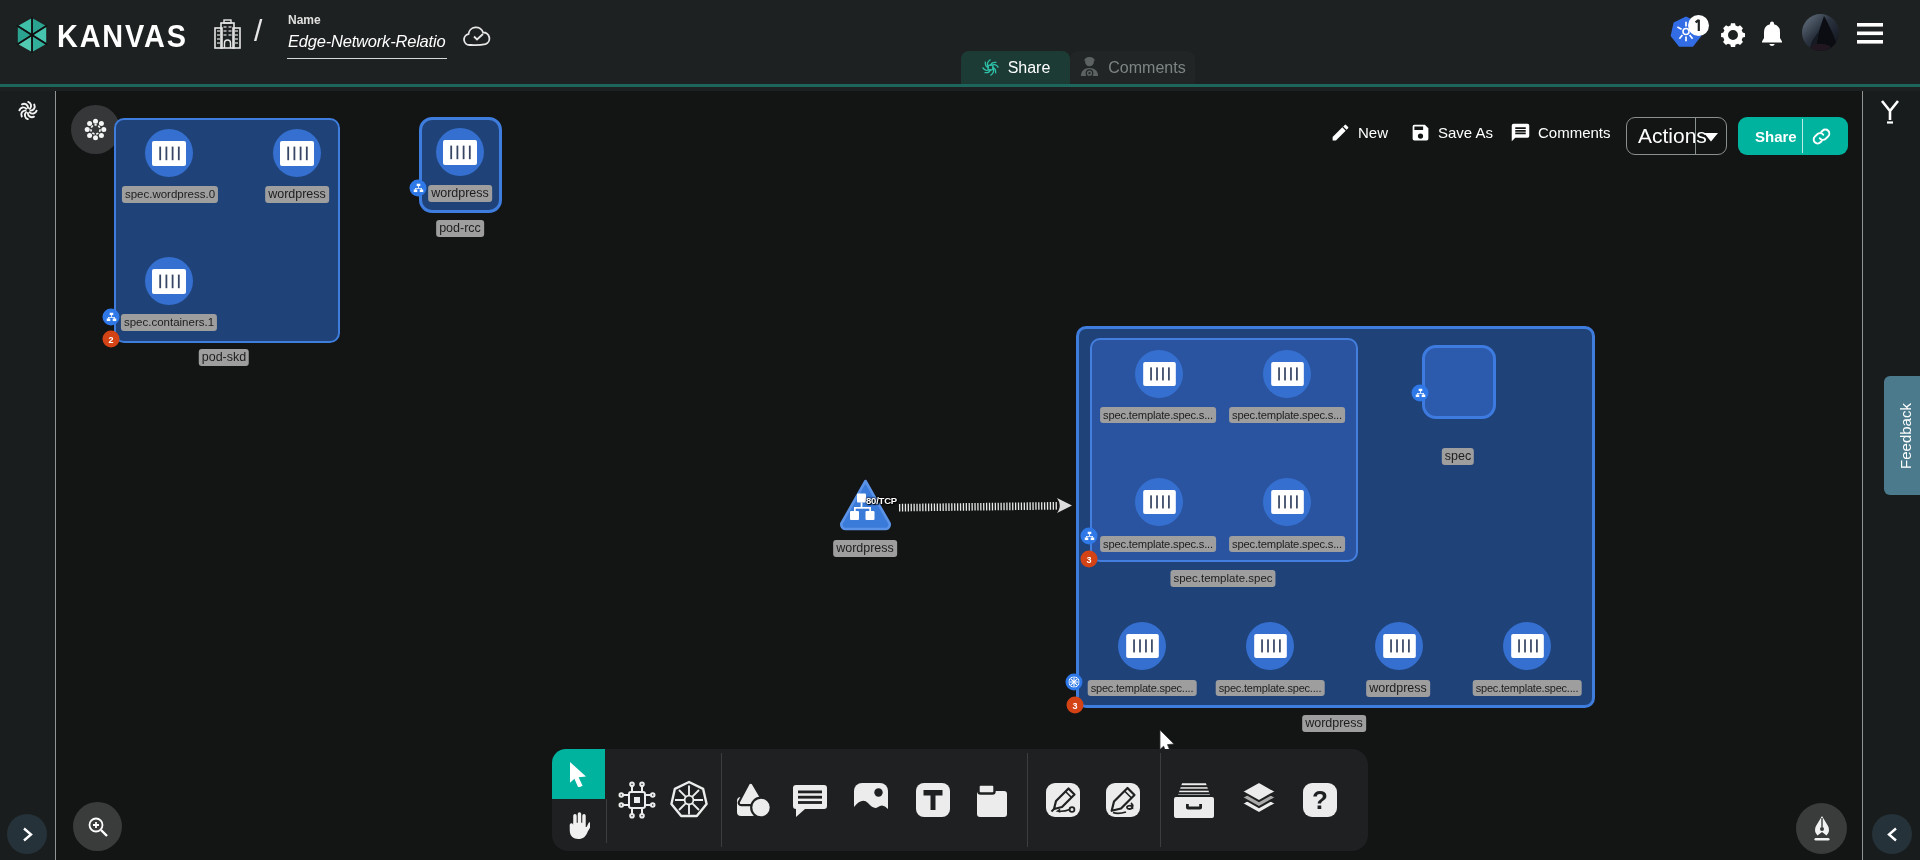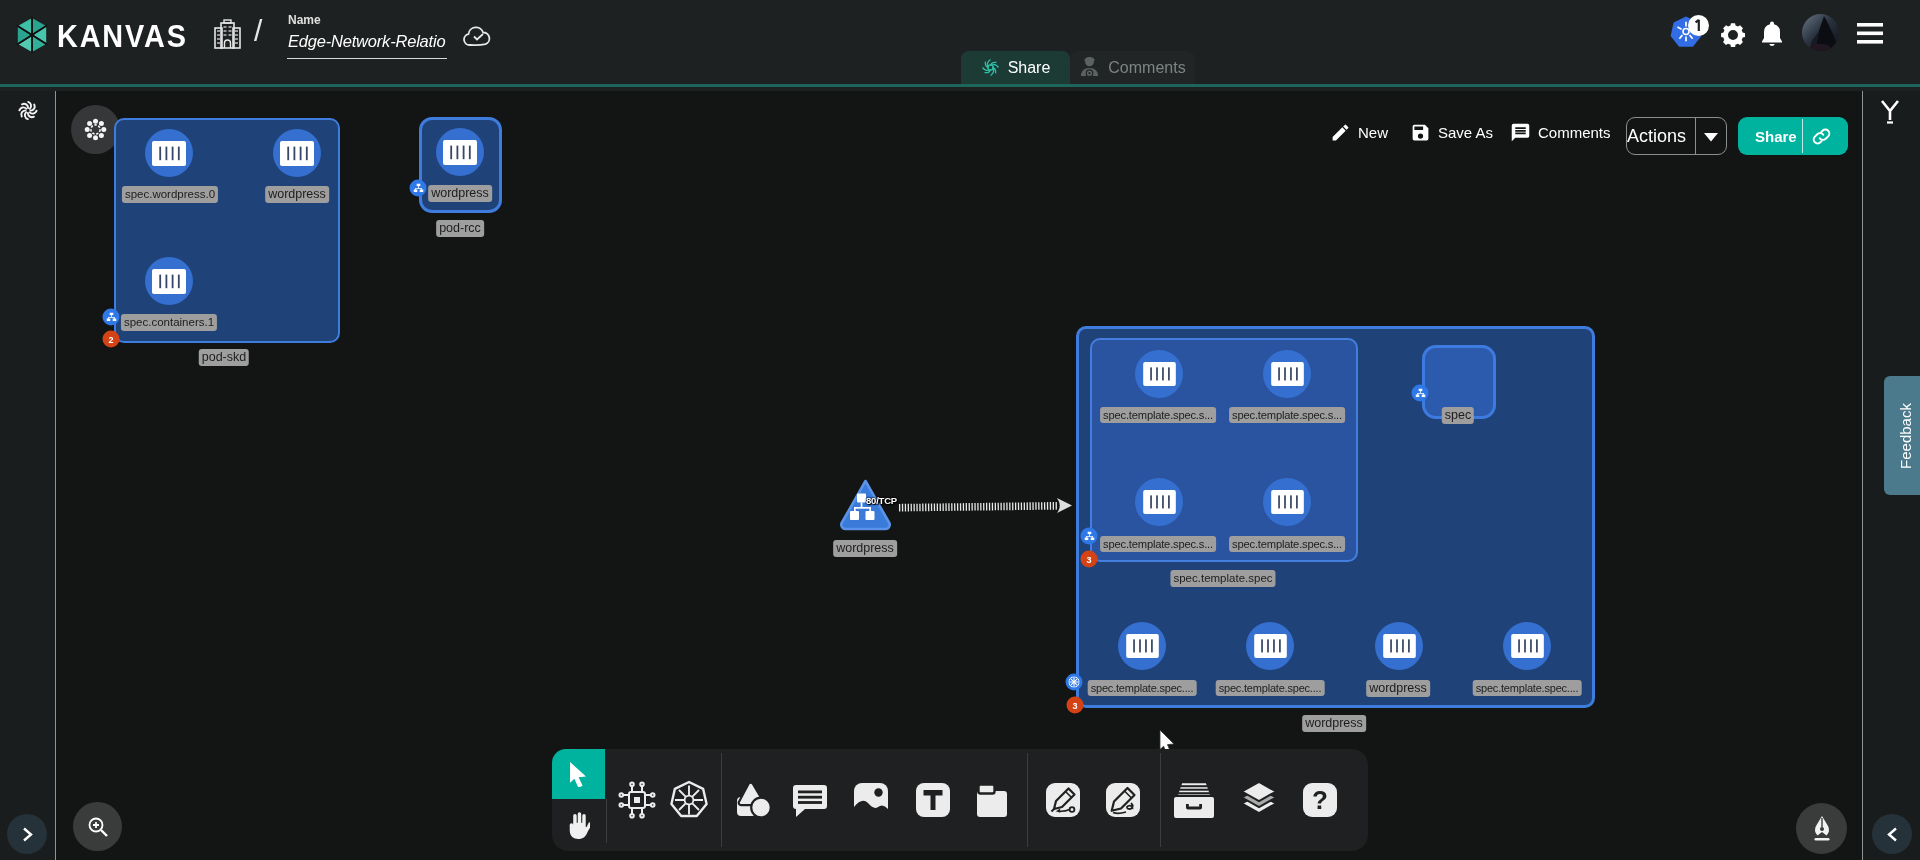--- a/index.html
+++ b/index.html
@@ -272,21 +272,21 @@
   <div class="nlabel f115" style="left:1223px;top:570px">spec.template.spec</div>
 
   <div class="badge blue" style="left:1420px;top:393px">
       <svg width="10" height="9" viewBox="0 0 10 9" fill="#fff">
         <rect x="3.2" y="0" width="3.6" height="2.6"></rect>
         <rect x="0" y="6" width="3.8" height="2.6"></rect>
         <rect x="6.2" y="6" width="3.8" height="2.6"></rect>
         <path d="M4.6 2.6 h0.8 v2 h3 v1.6 h-0.8 v-0.9 h-5.2 v0.9 h-0.8 v-1.6 h3 z"></path>
       </svg>
     </div>
-  <div class="nlabel" style="left:1458px;top:407px">spec</div>
+  <div class="nlabel" style="left:1458px;top:448px">spec</div>
 
   <div class="node" style="left:1142px;top:646px">
       <svg width="33" height="24" viewBox="0 0 34 25">
         <rect width="34" height="25" rx="2" fill="#fff"></rect>
         <g fill="#374664">
           <rect x="7.3" y="5.6" width="1.8" height="13.6"></rect>
           <rect x="13.5" y="5.6" width="1.8" height="13.6"></rect>
           <rect x="19.7" y="5.6" width="1.8" height="13.6"></rect>
           <rect x="25.9" y="5.6" width="1.8" height="13.6"></rect>
         </g>
@@ -359,21 +359,21 @@
       </svg>
     <span>Save As</span>
   </div>
   <div class="actbtn" style="left:1510px;top:122px">
     <svg width="21" height="21" viewBox="0 0 24 24" fill="#fff">
         <path d="M20 2 H4 a2 2 0 0 0-2 2 v18 l4-4 h14 a2 2 0 0 0 2-2 V4 a2 2 0 0 0-2-2 z M18 14 H6 v-2 h12 z m0-3 H6 V9 h12 z m0-3 H6 V6 h12 z"></path>
       </svg>
     <span>Comments</span>
   </div>
   <div id="actions-btn">
-    <span style="font-size:18px;">Actions</span>
+    <span style="font-size:21px;margin-left:11px">Actions</span>
     <div style="position:absolute;left:68px;top:0;width:1px;height:36px;background:#8a8f8f"></div>
     <svg style="position:absolute;left:76px;top:14px" width="16" height="10" viewBox="0 0 16 10" fill="#fff">
         <path d="M1 1 h14 L8 9.5 z"></path>
       </svg>
   </div>
   <div id="share-btn">
     <span style="font-size:15px;font-weight:bold;margin-left:17px">Share</span>
     <div style="position:absolute;left:64px;top:2px;width:1px;height:34px;background:#bfe9e3"></div>
     <svg style="position:absolute;left:73px;top:9px" width="21" height="21" viewBox="0 0 24 24" fill="none" stroke="#fff" stroke-width="2.2" stroke-linecap="round">
       <path d="M10 14 a4.5 4.5 0 0 0 6.8 0.6 l2.8-2.8 a4.5 4.5 0 0 0-6.4-6.4 l-1.6 1.6"></path>

